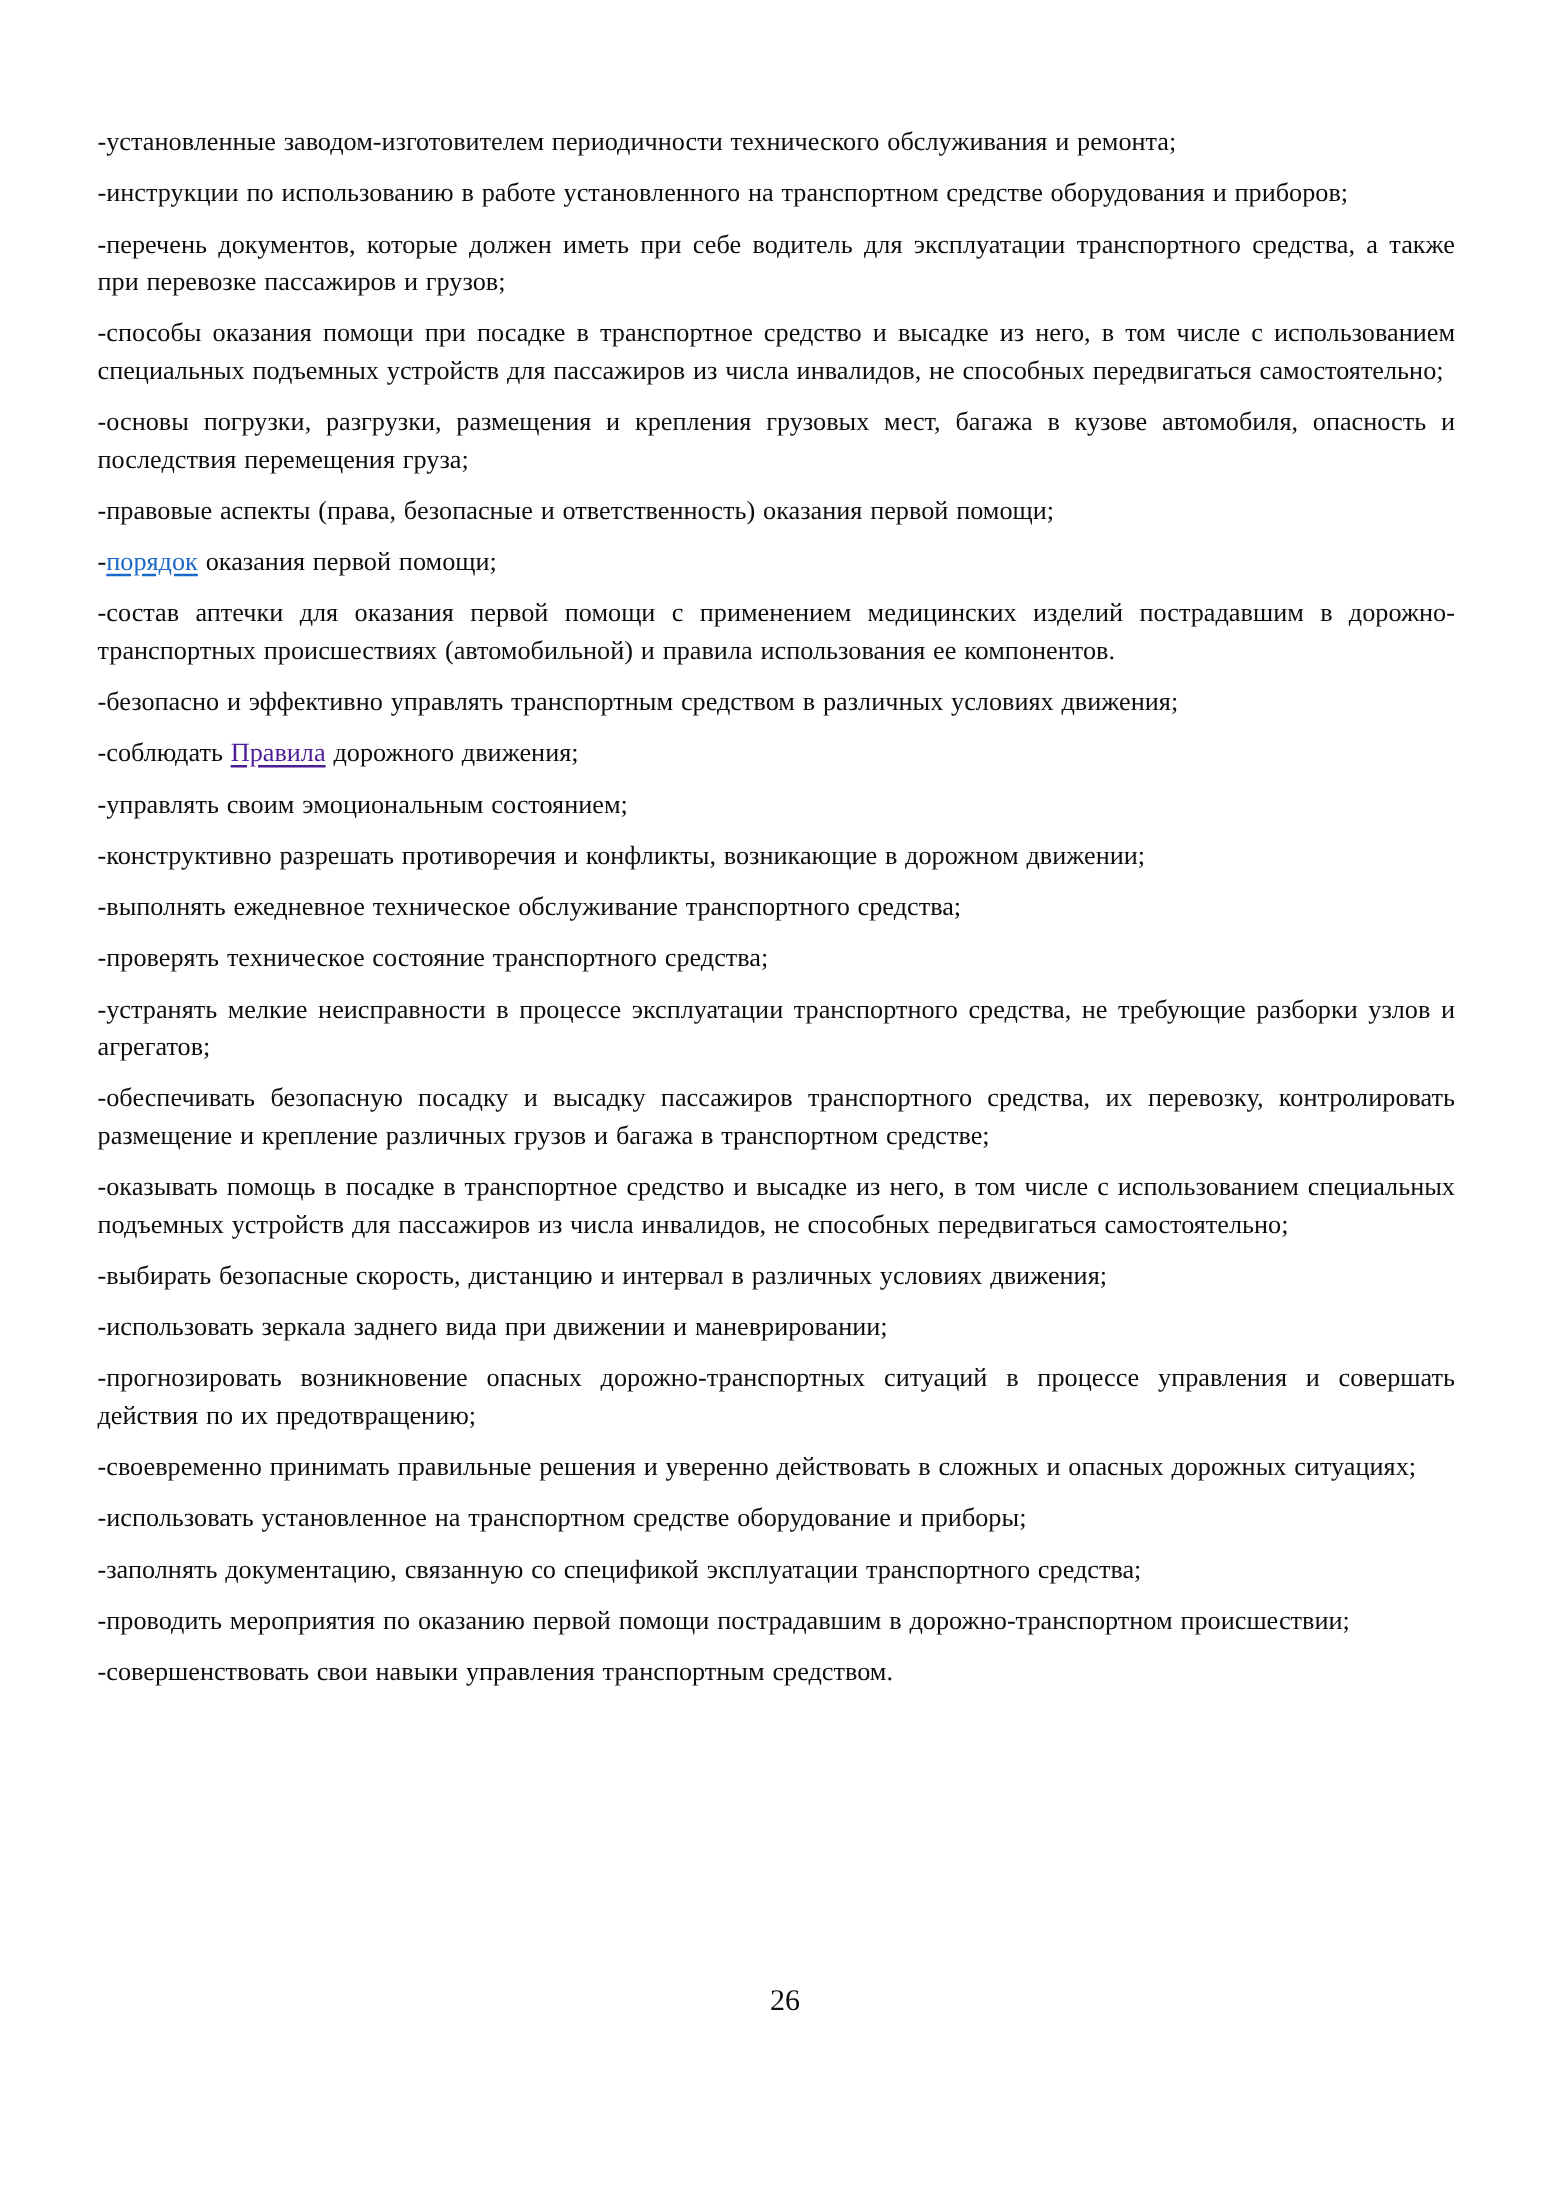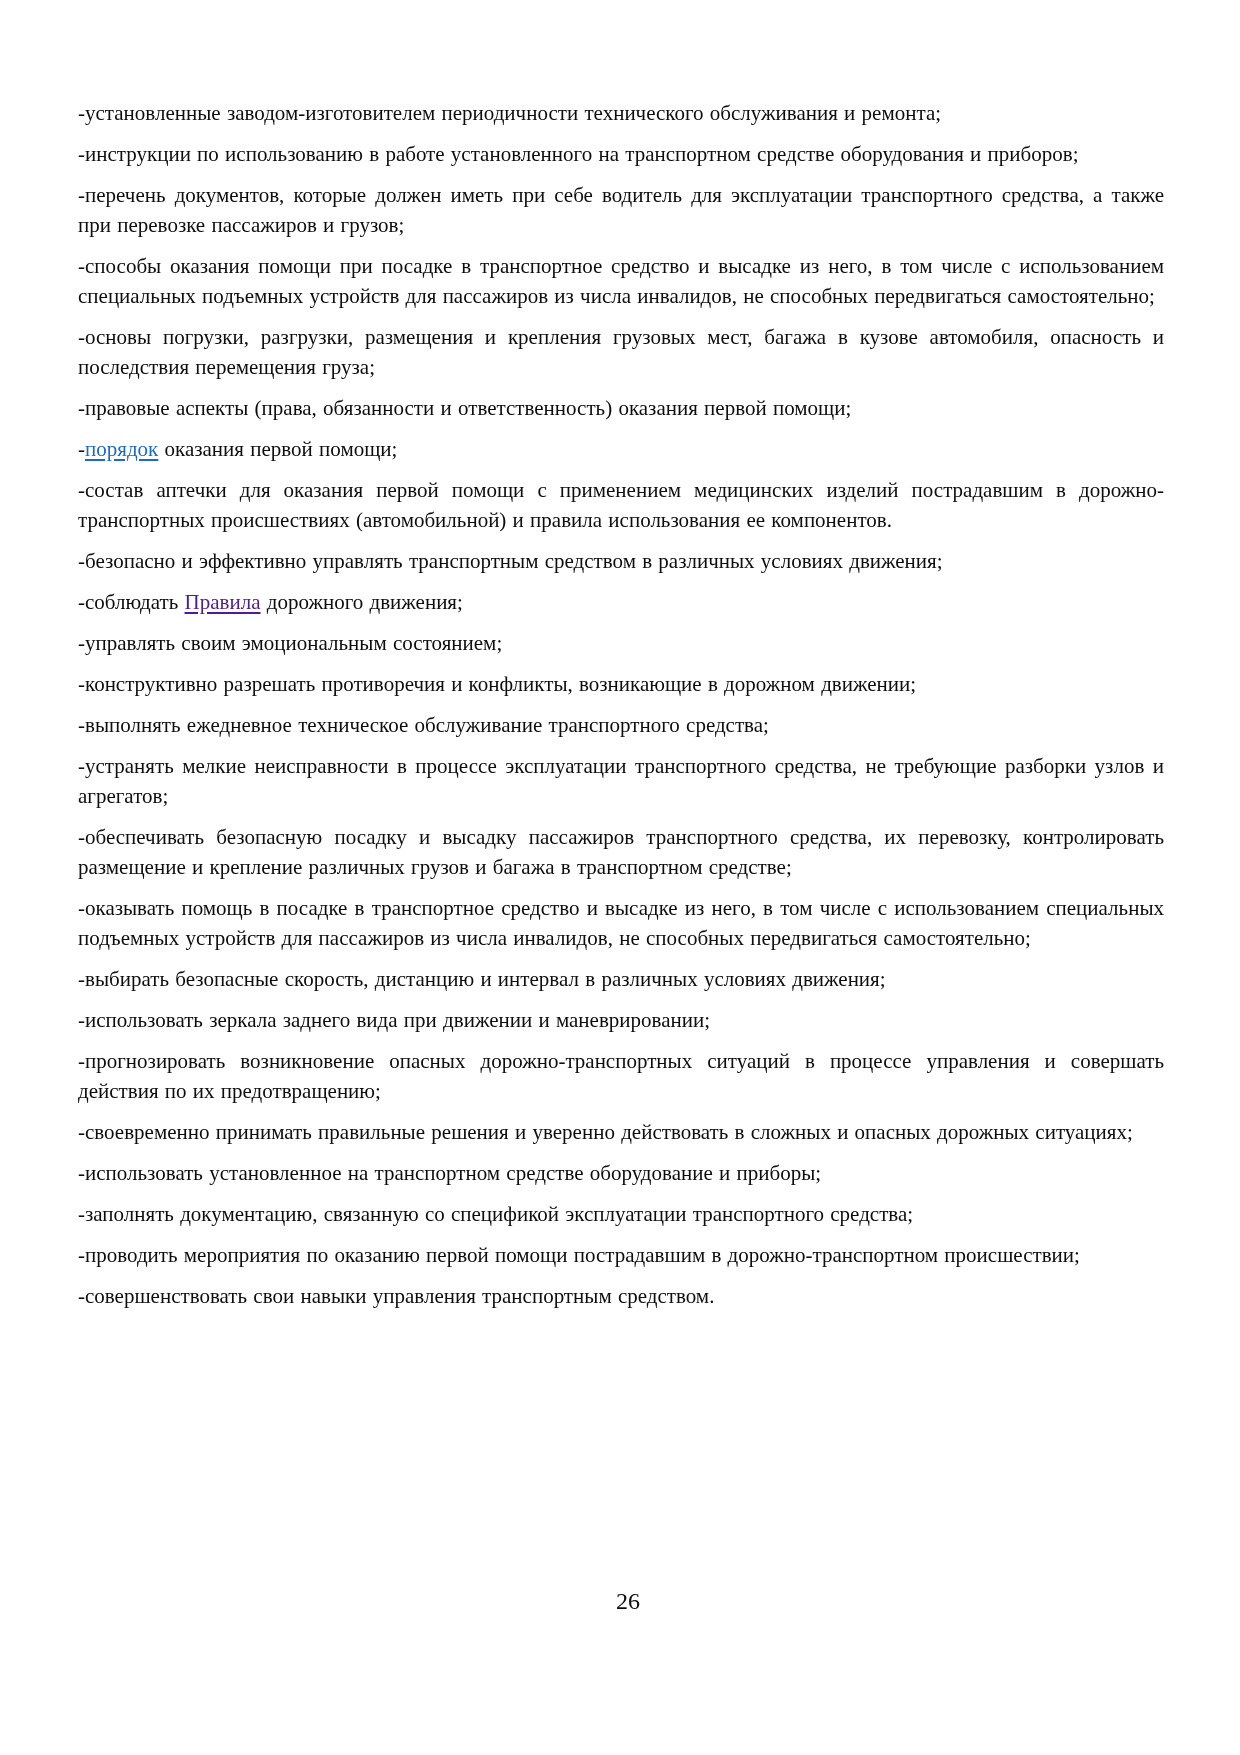--- a/index.html
+++ b/index.html
@@ -54,30 +54,31 @@
 <body>
 
 <div class="page">
   <div class="content">
     <div id="knowledge-list">
         <p class="para">-установленные заводом-изготовителем периодичности технического обслуживания и ремонта;</p>
         <p class="para">-инструкции по использованию в работе установленного на транспортном средстве оборудования и приборов;</p>
         <p class="para">-перечень документов, которые должен иметь при себе водитель для эксплуатации транспортного средства, а также при перевозке пассажиров и грузов;</p>
         <p class="para">-способы оказания помощи при посадке в транспортное средство и высадке из него, в том числе с использованием специальных подъемных устройств для пассажиров из числа инвалидов, не способных передвигаться самостоятельно;</p>
         <p class="para">-основы погрузки, разгрузки, размещения и крепления грузовых мест, багажа в кузове автомобиля, опасность и последствия перемещения груза;</p>
-        <p class="para">-правовые аспекты (права, обязанности и ответственность) оказания первой помощи;</p>
+        <p class="para">-правовые аспекты (права, безопасные и ответственность) оказания первой помощи;</p>
         <p class="para">-<a class="doc-link" style="color: rgb(27, 106, 201);">порядок</a> оказания первой помощи;</p>
         <p class="para">-состав аптечки для оказания первой помощи с применением медицинских изделий пострадавшим в дорожно-транспортных происшествиях (автомобильной) и правила использования ее компонентов.</p>
       </div>
     <div id="skill-list">
         <p class="para">-безопасно и эффективно управлять транспортным средством в различных условиях движения;</p>
         <p class="para">-соблюдать <a class="doc-link" style="color: #4c1d95;">Правила</a> дорожного движения;</p>
         <p class="para">-управлять своим эмоциональным состоянием;</p>
         <p class="para">-конструктивно разрешать противоречия и конфликты, возникающие в дорожном движении;</p>
         <p class="para">-выполнять ежедневное техническое обслуживание транспортного средства;</p>
+        <p class="para">-проверять техническое состояние транспортного средства;</p>
         <p class="para">-устранять мелкие неисправности в процессе эксплуатации транспортного средства, не требующие разборки узлов и агрегатов;</p>
         <p class="para">-обеспечивать безопасную посадку и высадку пассажиров транспортного средства, их перевозку, контролировать размещение и крепление различных грузов и багажа в транспортном средстве;</p>
         <p class="para">-оказывать помощь в посадке в транспортное средство и высадке из него, в том числе с использованием специальных подъемных устройств для пассажиров из числа инвалидов, не способных передвигаться самостоятельно;</p>
         <p class="para">-выбирать безопасные скорость, дистанцию и интервал в различных условиях движения;</p>
         <p class="para">-использовать зеркала заднего вида при движении и маневрировании;</p>
         <p class="para">-прогнозировать возникновение опасных дорожно-транспортных ситуаций в процессе управления и совершать действия по их предотвращению;</p>
         <p class="para">-своевременно принимать правильные решения и уверенно действовать в сложных и опасных дорожных ситуациях;</p>
         <p class="para">-использовать установленное на транспортном средстве оборудование и приборы;</p>
         <p class="para">-заполнять документацию, связанную со спецификой эксплуатации транспортного средства;</p>
         <p class="para">-проводить мероприятия по оказанию первой помощи пострадавшим в дорожно-транспортном происшествии;</p>

